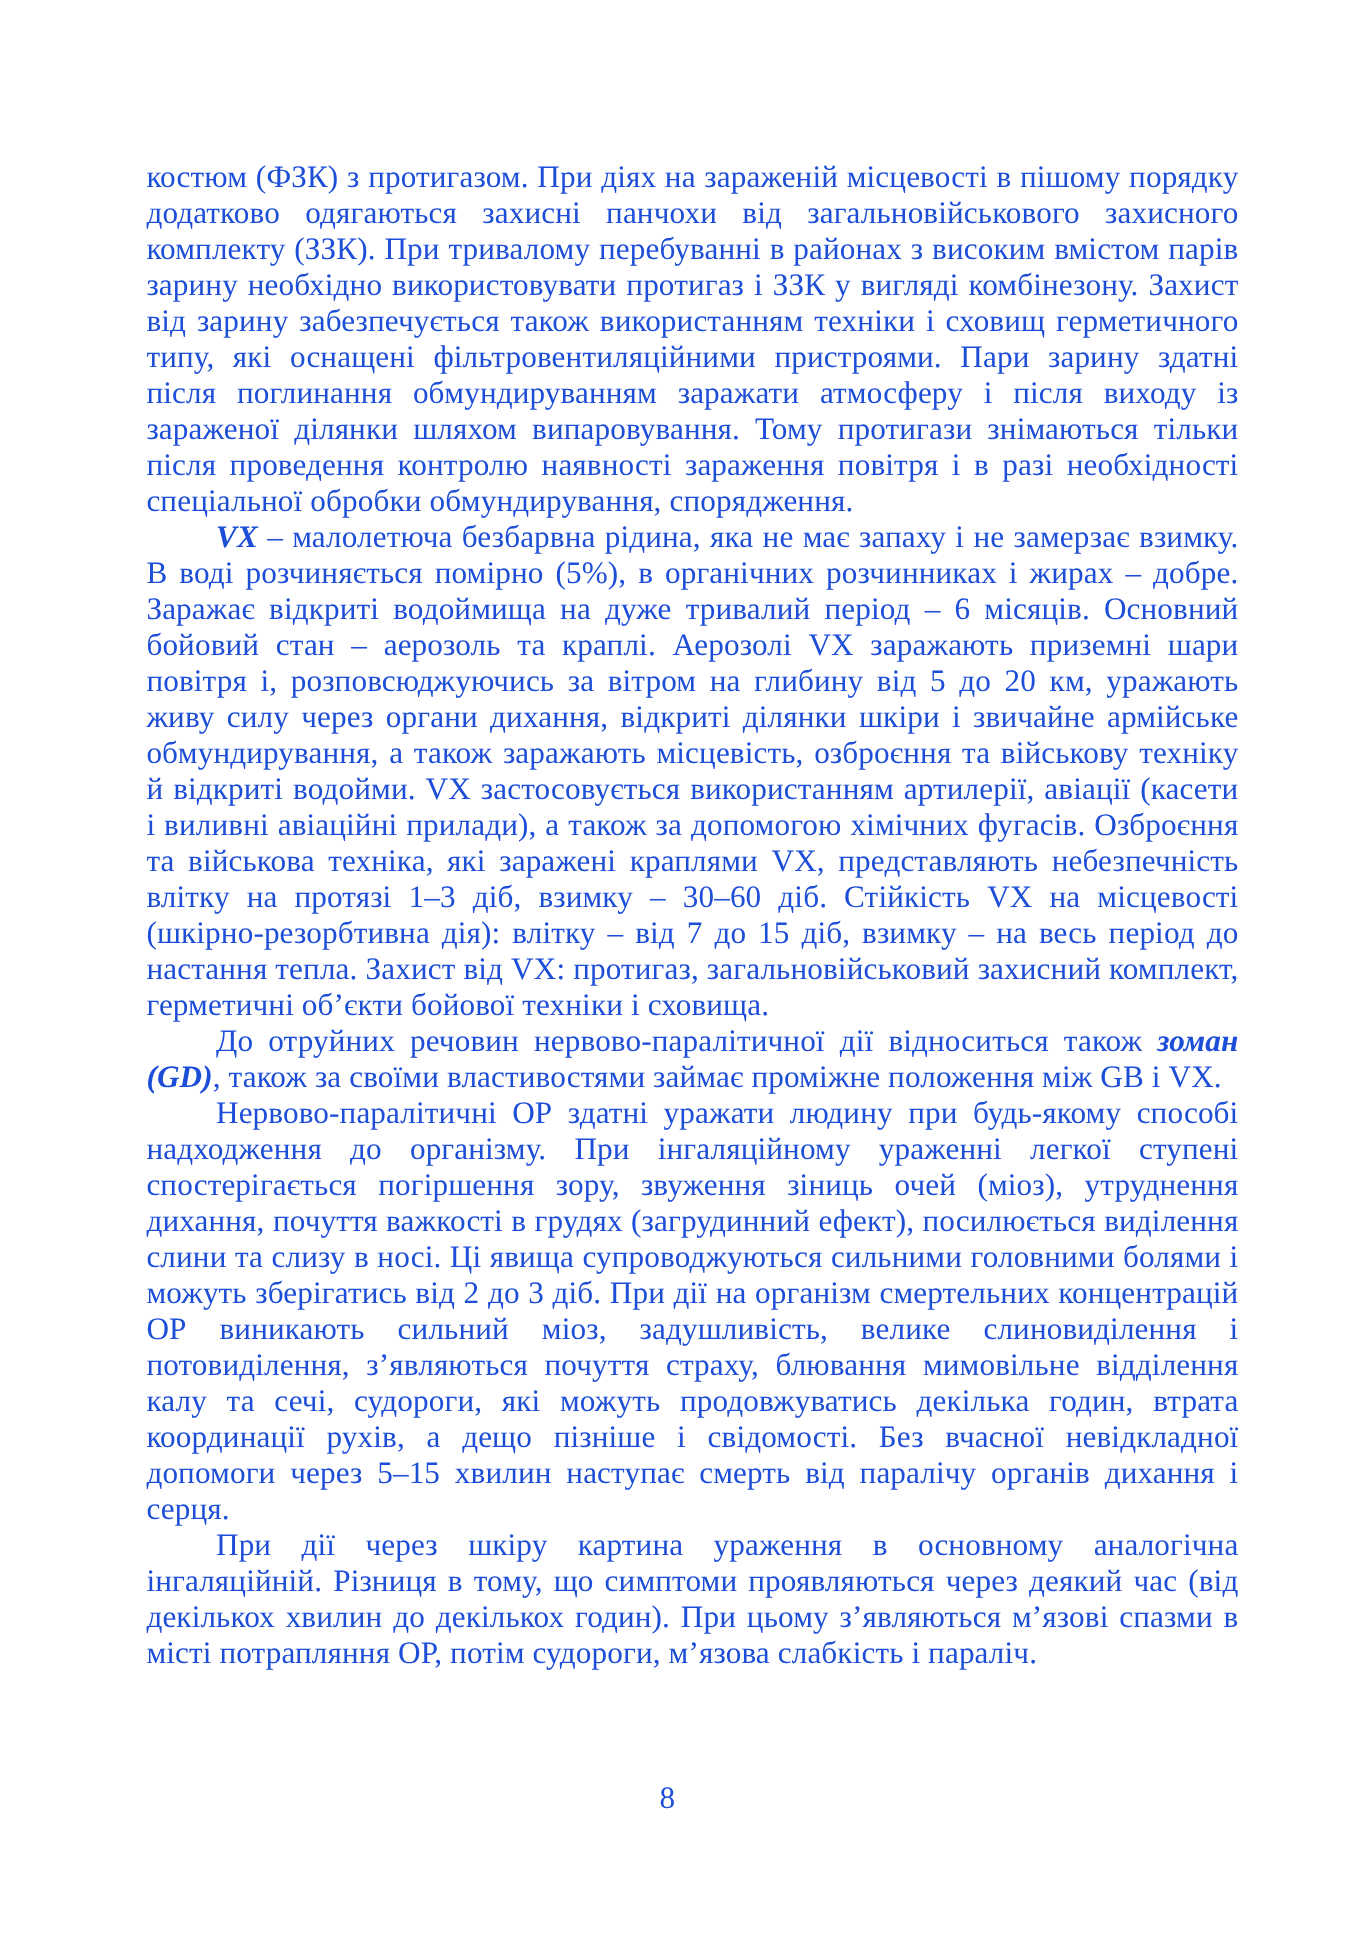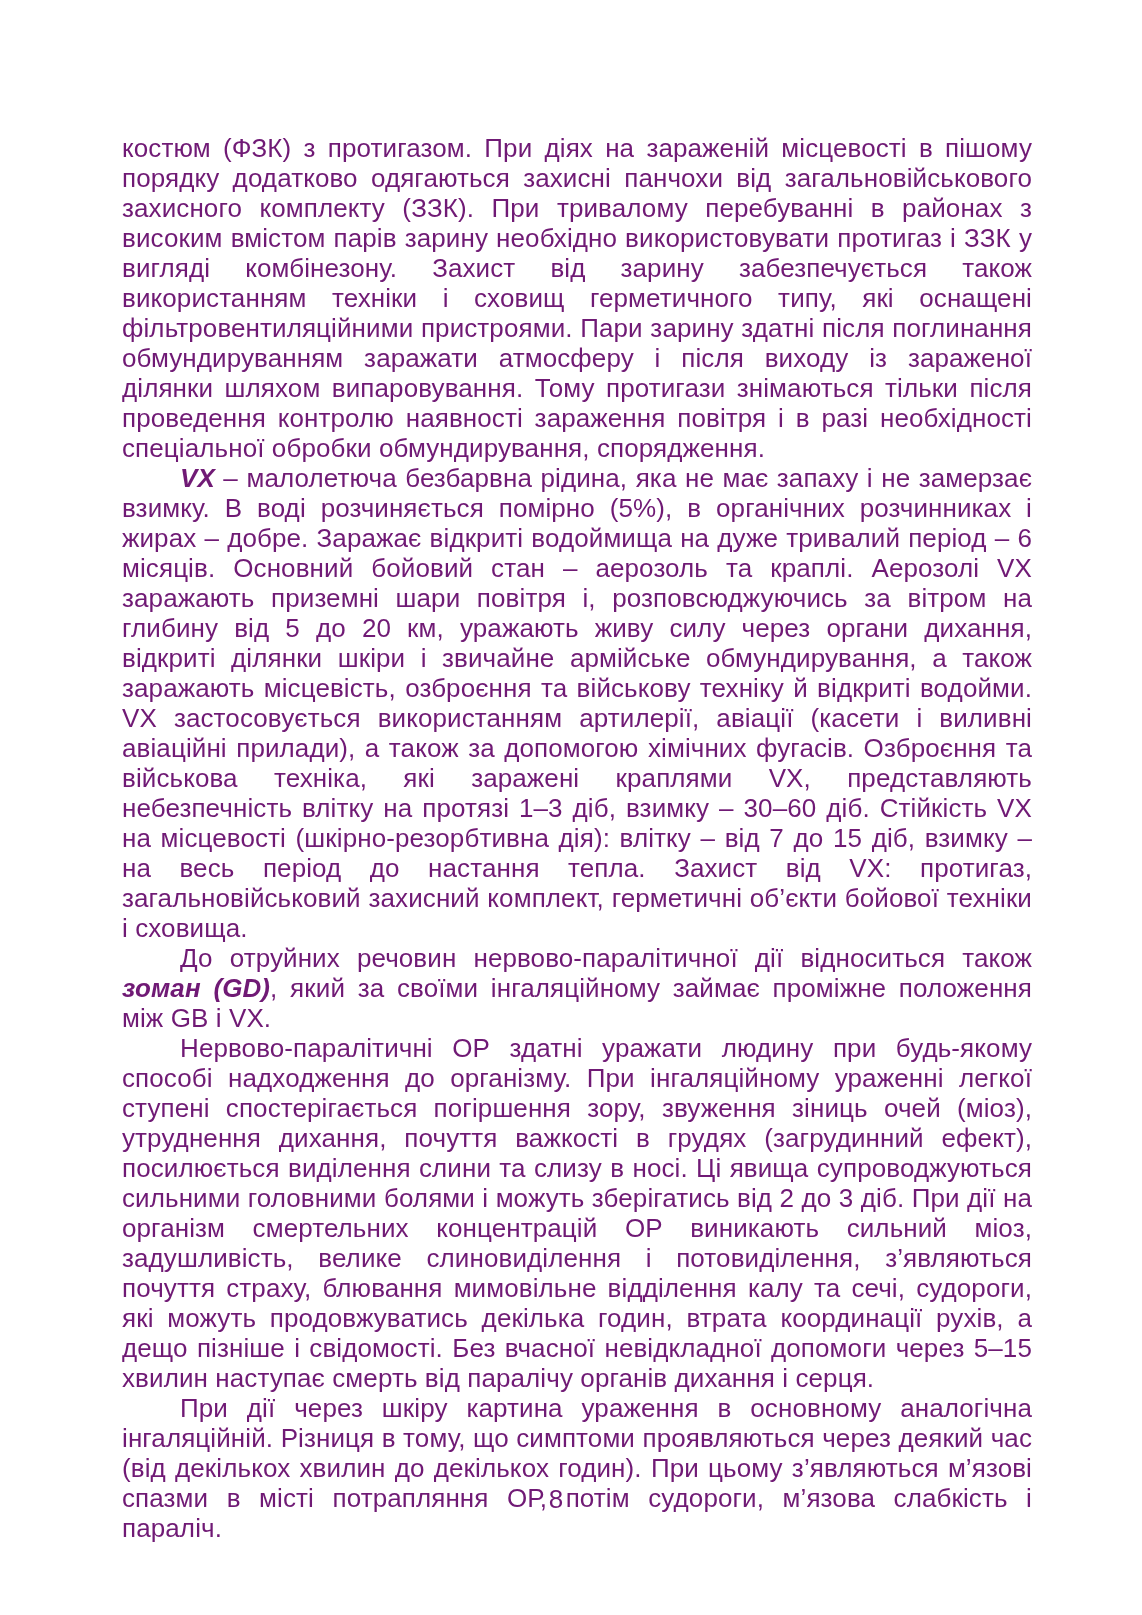--- a/index.html
+++ b/index.html
@@ -5,22 +5,22 @@
   html, body {
     margin: 0;
     padding: 0;
     background: #ffffff;
   }
   .page {
     position: relative;
     width: 1062px;
     height: 1615px;
     background: #ffffff;
-    color: #701a75;
-    font-family: Liberation Sans, sans-serif;
+    color: #1d4ed8;
+    font-family: Liberation Serif, serif;
     overflow: hidden;
   }
   .text-block {
     position: absolute;
     left: 122px;
     top: 133px;
     width: 910px;
     font-size: 26px;
     line-height: 30px;
     text-align: justify;
@@ -47,18 +47,18 @@
     line-height: 30px;
   }
 </style>
 </head>
 <body>
 
 <div class="page">
   <div class="text-block">
       <p class=""><span>костюм (ФЗК) з протигазом. При діях на зараженій місцевості в пішому порядку додатково одягаються захисні панчохи від загальновійськового захисного комплекту (ЗЗК). При тривалому перебуванні в районах з високим вмістом парів зарину необхідно використовувати протигаз і ЗЗК у вигляді комбінезону. Захист від зарину забезпечується також використанням техніки і сховищ герметичного типу, які оснащені фільтровентиляційними пристроями. Пари зарину здатні після поглинання обмундируванням заражати атмосферу і після виходу із зараженої ділянки шляхом випаровування. Тому протигази знімаються тільки після проведення контролю наявності зараження повітря і в разі необхідності спеціальної обробки обмундирування, спорядження.</span></p>
       <p class="indent"><span class="bold-italic">VX</span><span> – малолетюча безбарвна рідина, яка не має запаху і не замерзає взимку. В воді розчиняється помірно (5%), в органічних розчинниках і жирах – добре. Заражає відкриті водоймища на дуже тривалий період – 6 місяців. Основний бойовий стан – аерозоль та краплі. Аерозолі VX заражають приземні шари повітря і, розповсюджуючись за вітром на глибину від 5 до 20 км, уражають живу силу через органи дихання, відкриті ділянки шкіри і звичайне армійське обмундирування, а також заражають місцевість, озброєння та військову техніку й відкриті водойми. VX застосовується використанням артилерії, авіації (касети і виливні авіаційні прилади), а також за допомогою хімічних фугасів. Озброєння та військова техніка, які заражені краплями VX, представляють небезпечність влітку на протязі 1–3 діб, взимку – 30–60 діб. Стійкість VX на місцевості (шкірно-резорбтивна дія): влітку – від 7 до 15 діб, взимку – на весь період до настання тепла. Захист від VX: протигаз, загальновійськовий захисний комплект, герметичні об’єкти бойової техніки і сховища.</span></p>
-      <p class="indent"><span>До отруйних речовин нервово-паралітичної дії відноситься також </span><span class="bold-italic">зоман (GD)</span><span>, який за своїми інгаляційному займає проміжне положення між GB і VX.</span></p>
+      <p class="indent"><span>До отруйних речовин нервово-паралітичної дії відноситься також </span><span class="bold-italic">зоман (GD)</span><span>, також за своїми властивостями займає проміжне положення між GB і VX.</span></p>
       <p class="indent"><span>Нервово-паралітичні ОР здатні уражати людину при будь-якому способі надходження до організму. При інгаляційному ураженні легкої ступені спостерігається погіршення зору, звуження зіниць очей (міоз), утруднення дихання, почуття важкості в грудях (загрудинний ефект), посилюється виділення слини та слизу в носі. Ці явища супроводжуються сильними головними болями і можуть зберігатись від 2 до 3 діб. При дії на організм смертельних концентрацій ОР виникають сильний міоз, задушливість, велике слиновиділення і потовиділення, з’являються почуття страху, блювання мимовільне відділення калу та сечі, судороги, які можуть продовжуватись декілька годин, втрата координації рухів, а дещо пізніше і свідомості. Без вчасної невідкладної допомоги через 5–15 хвилин наступає смерть від паралічу органів дихання і серця.</span></p>
       <p class="indent"><span>При дії через шкіру картина ураження в основному аналогічна інгаляційній. Різниця в тому, що симптоми проявляються через деякий час (від декількох хвилин до декількох годин). При цьому з’являються м’язові спазми в місті потрапляння ОР, потім судороги, м’язова слабкість і параліч.</span></p>
     </div>
   <div class="page-number">8</div>
 </div>
 
 </body></html>

